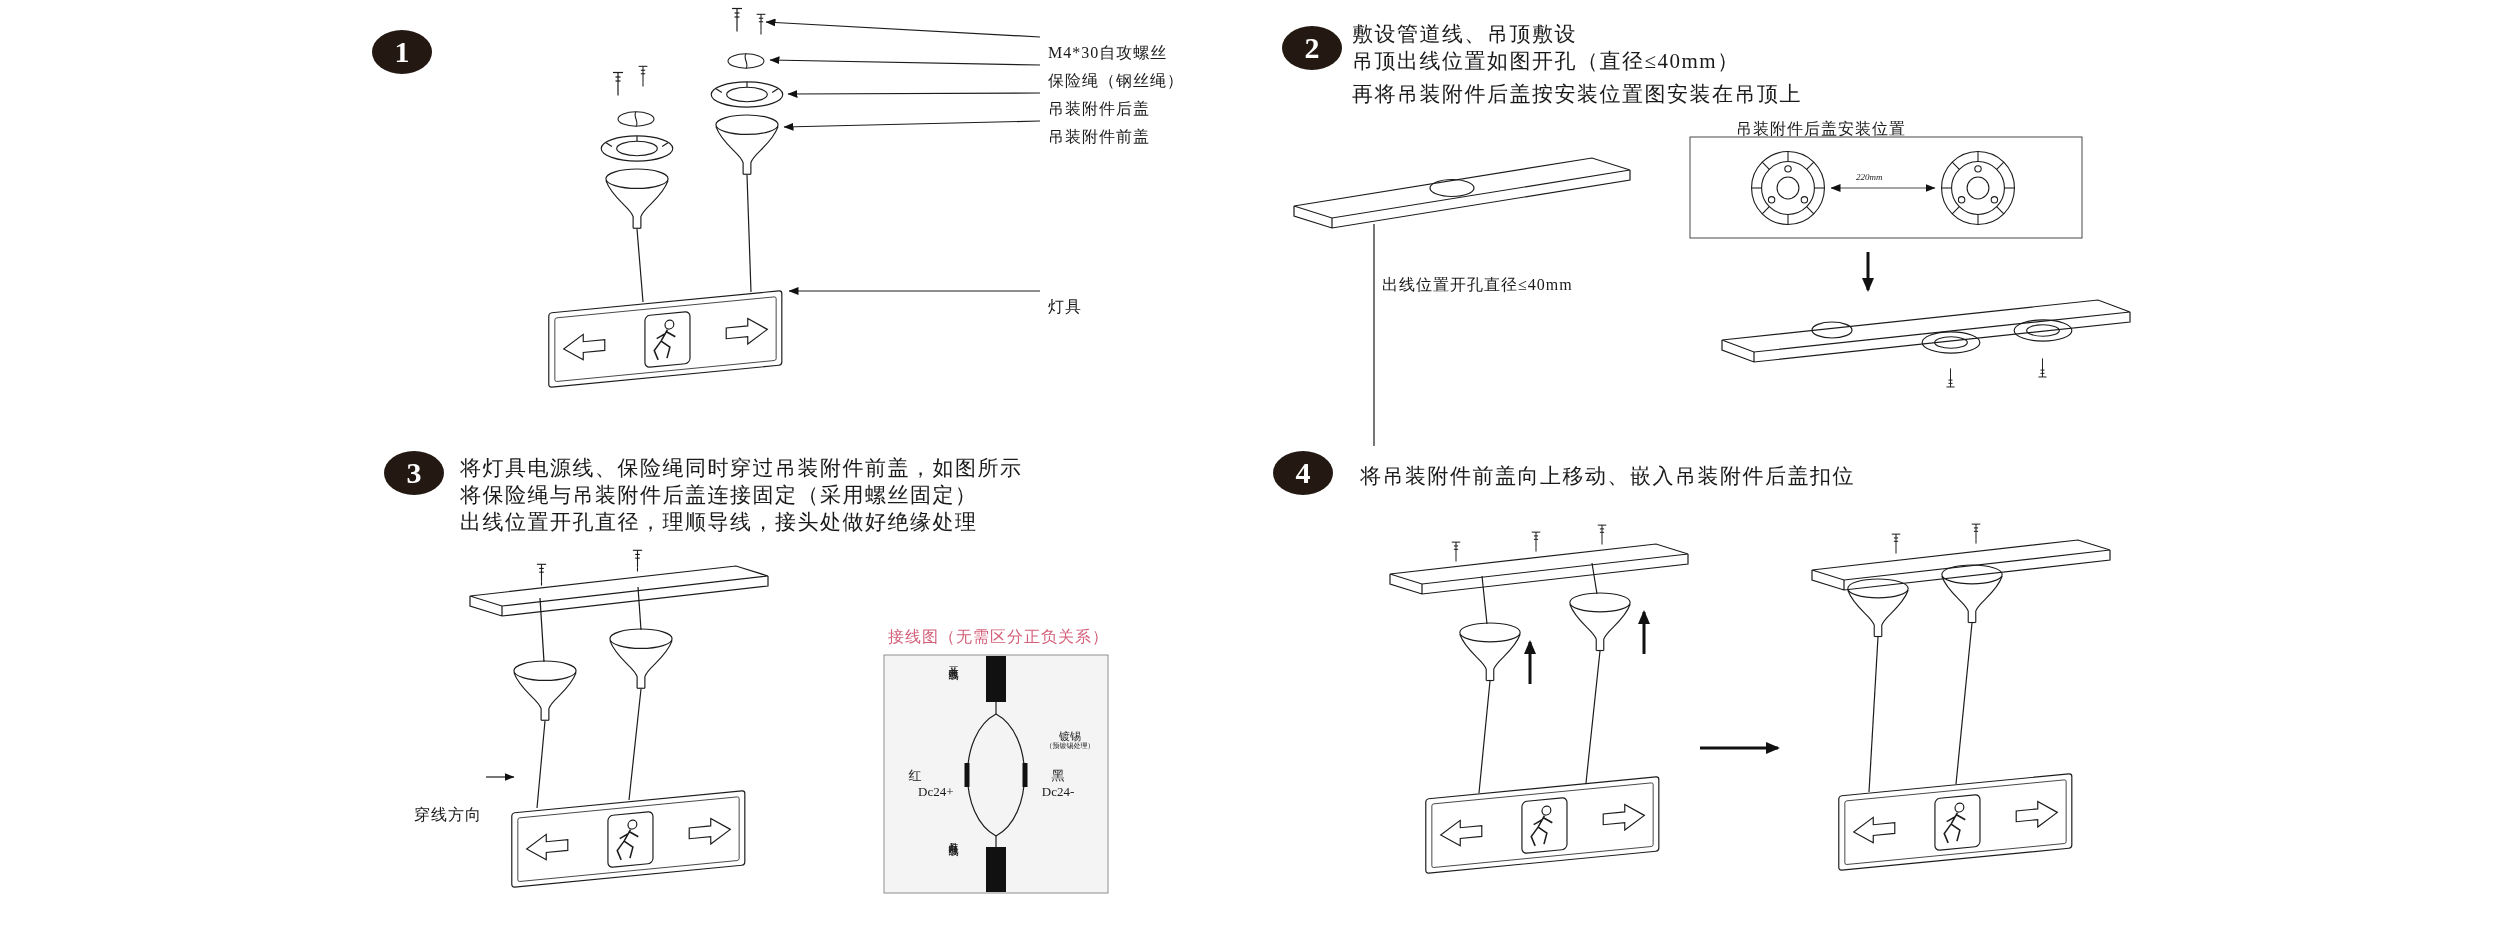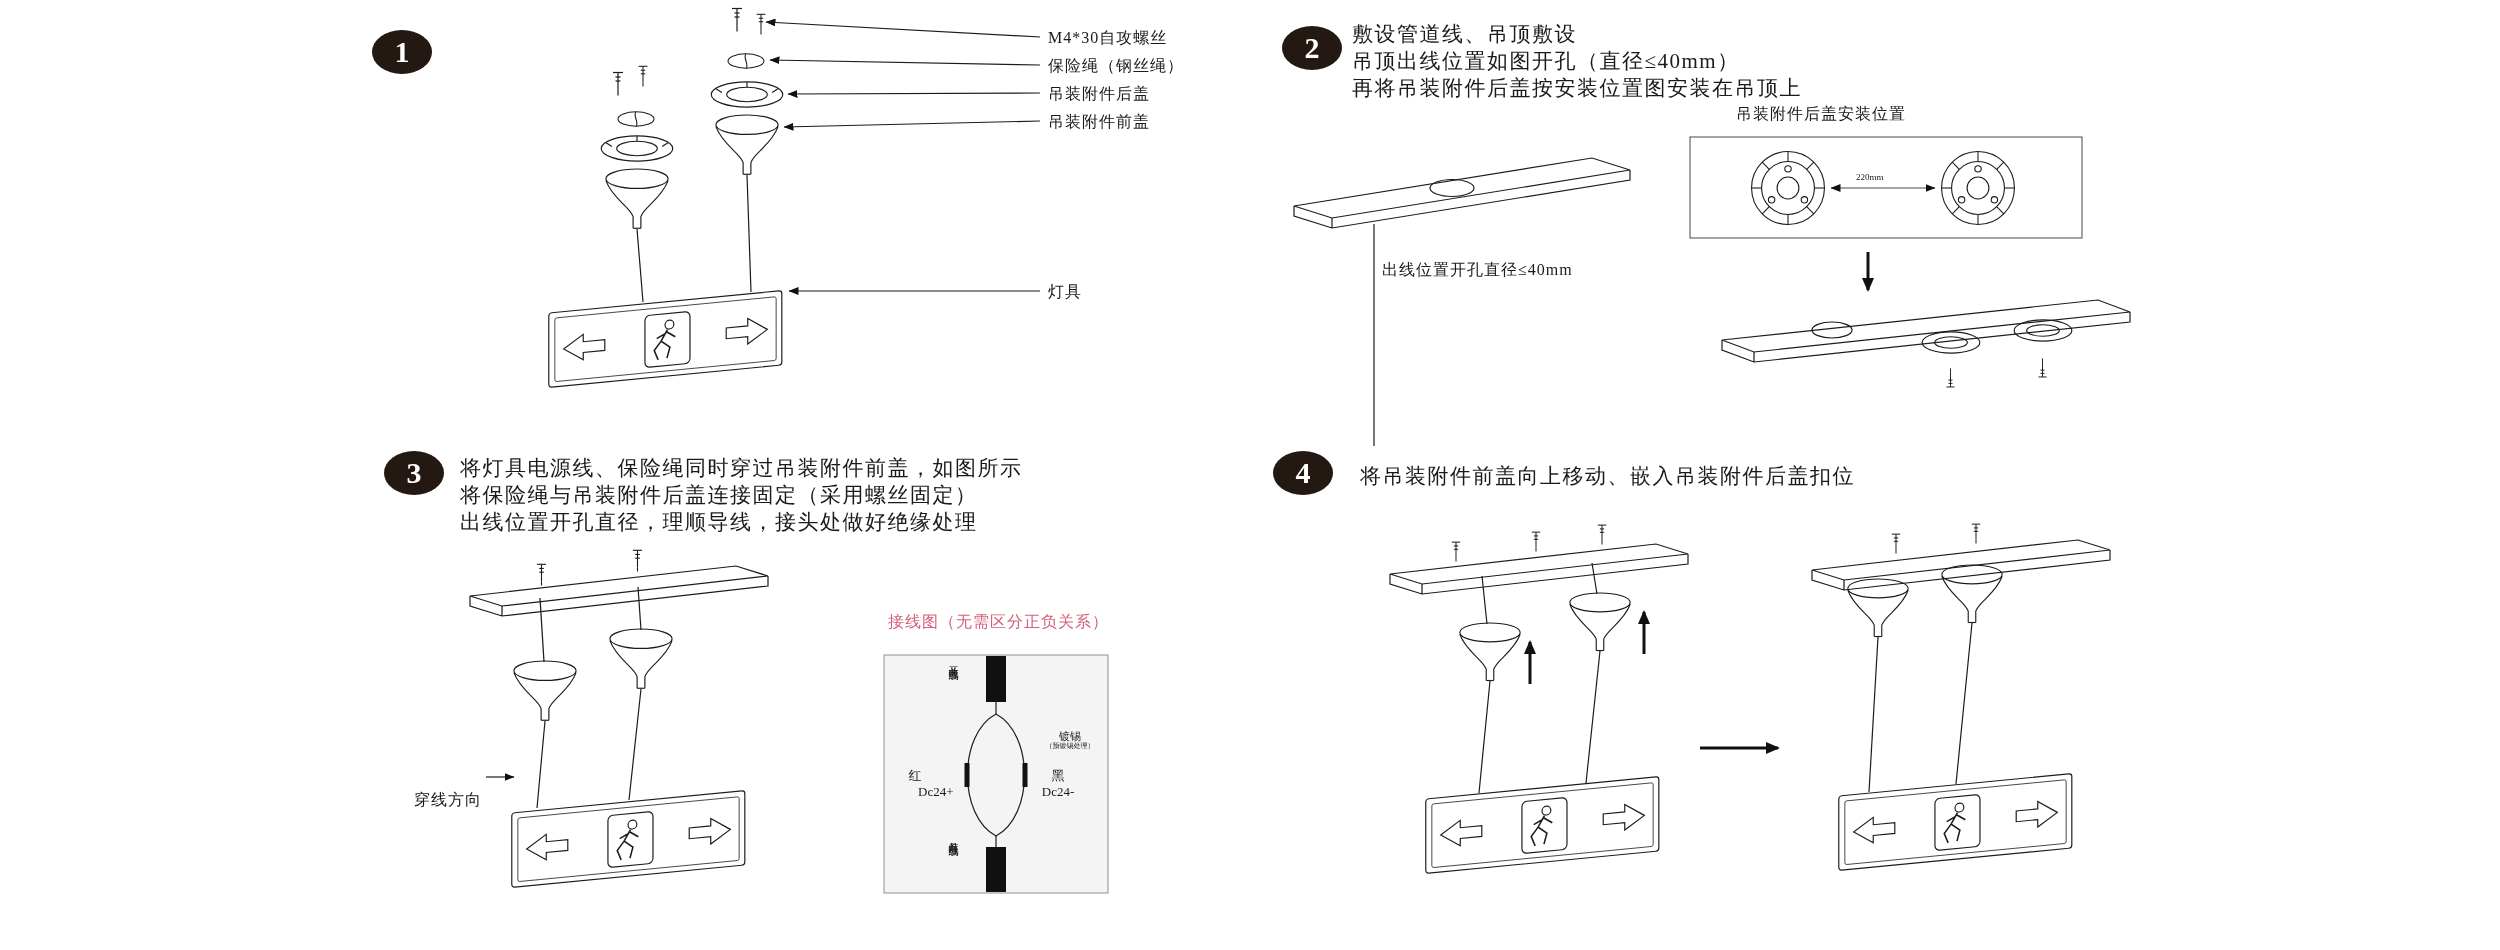--- a/index.html
+++ b/index.html
@@ -7,22 +7,22 @@
   body { width:2500px; height:950px; font-family:"Liberation Serif","DejaVu Serif",serif; color:#1a1a1a; }
   .canvas { position:relative; width:2500px; height:950px; background:#fff; overflow:hidden; }
   svg.art { position:absolute; left:0; top:0; pointer-events:none; }
   .ln { stroke:#1c1c1c; stroke-width:1.2; fill:none; }
   .thin { stroke:#1c1c1c; stroke-width:0.8; fill:none; }
   .thk { stroke:#111; stroke-width:3; fill:none; }
   .badge { position:absolute; width:60px; height:44px; border-radius:50%;
            background:var(--badge-color,#231812); color:#fff; display:flex; align-items:center;
            justify-content:center; font-size:30px; font-weight:bold; }
   .txt  { position:absolute; font-size:21px; white-space:nowrap; letter-spacing:1.5px; line-height:20px; }
-  .lbl  { position:absolute; font-size:16px; white-space:nowrap; letter-spacing:1px; }
-  .dim  { position:absolute; font-size:9px; white-space:nowrap; }
+  .lbl  { position:absolute; font-size:16px; white-space:nowrap; letter-spacing:1px;margin-top:15px; }
+  .dim  { position:absolute; font-size:9px; white-space:nowrap;font-style:italic; }
   .vtext{ position:absolute; writing-mode:vertical-rl; text-orientation:upright; font-size:10px; letter-spacing:1px; }
   .pink { color:var(--accent-pink,#d4607a); }
   .wlab { position:absolute; text-align:center; font-size:13px; line-height:16px; white-space:nowrap; }
   .tin1 { font-size:11px; line-height:12px; }
   .tin2 { font-size:7px; line-height:9px; }
 </style>
 </head>
 <body>
 
 <div class="canvas">
@@ -206,21 +206,21 @@
   <div class="badge" style="left:1273px; top:451px;">4</div>
 
   <div class="lbl" style="left:1048px; top:28px;">M4*30自攻螺丝</div>
   <div class="lbl" style="left:1048px; top:56px;">保险绳（钢丝绳）</div>
   <div class="lbl" style="left:1048px; top:84px;">吊装附件后盖</div>
   <div class="lbl" style="left:1048px; top:112px;">吊装附件前盖</div>
   <div class="lbl" style="left:1048px; top:282px;">灯具</div>
 
   <div class="txt" style="left:1352px; top:24px;">敷设管道线、吊顶敷设</div>
   <div class="txt" style="left:1352px; top:51px;">吊顶出线位置如图开孔（直径≤40mm）</div>
-  <div class="txt" style="left:1352px; top:78px;">再将吊装附件后盖按安装位置图安装在吊顶上</div>
+  <div class="txt" style="left:1352px; top:84px;">再将吊装附件后盖按安装位置图安装在吊顶上</div>
   <div class="lbl" style="left:1736px; top:104px;font-family:Liberation Serif, serif;">吊装附件后盖安装位置</div>
   <div class="dim" style="left:1856px; top:172px;">220mm</div>
   <div class="lbl" style="left:1382px; top:260px;">出线位置开孔直径≤40mm</div>
 
   <div class="txt" style="left:460px; top:458px;">将灯具电源线、保险绳同时穿过吊装附件前盖，如图所示</div>
   <div class="txt" style="left:460px; top:485px;">将保险绳与吊装附件后盖连接固定（采用螺丝固定）</div>
   <div class="txt" style="left:460px; top:512px;">出线位置开孔直径，理顺导线，接头处做好绝缘处理</div>
   <div class="lbl" style="left:414px; top:790px;">穿线方向</div>
 
   <div class="lbl pink" style="left:888px; top:612px;">接线图（无需区分正负关系）</div>

